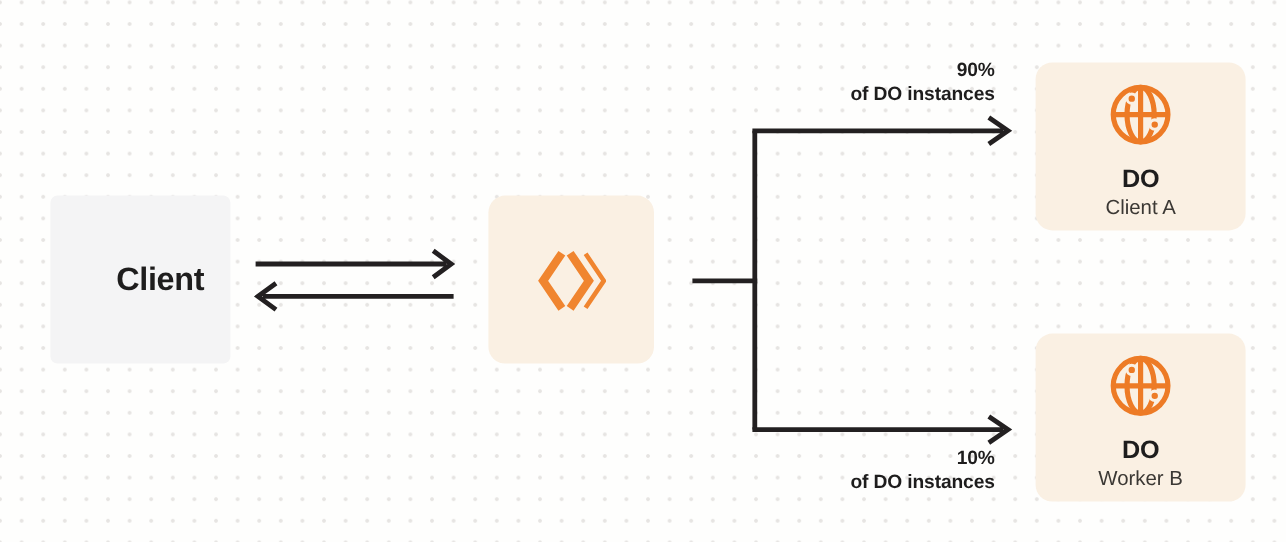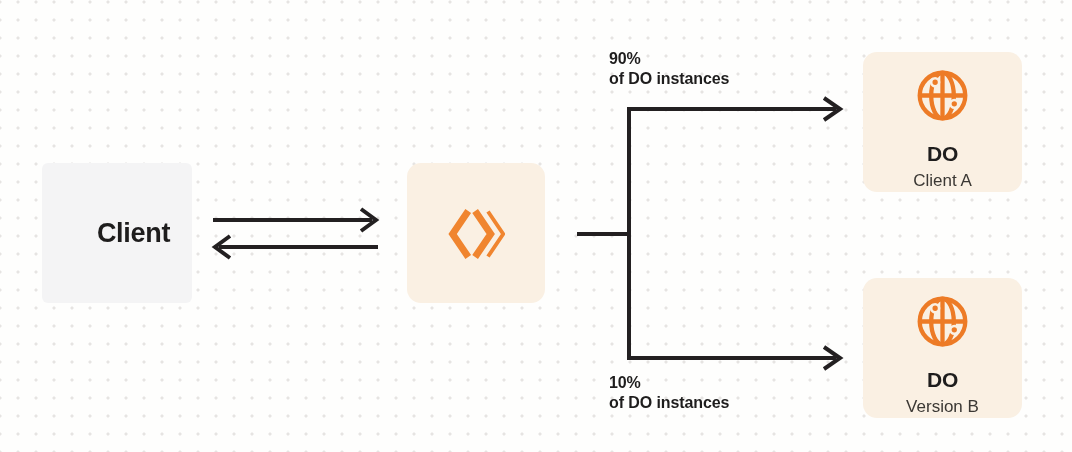--- a/index.html
+++ b/index.html
@@ -51,24 +51,24 @@
     padding-top:2px;
   }
   .worker-box .node-label{
     margin-top:13px;
     font-size:23px;
     font-weight:700;
     color:#1E1D1D;
     letter-spacing:-0.2px;
   }
   .do-box{
-    width:159px; height:140px;
+    width:175px; height:140px;
     background:#FAF0E3;
     border-radius:14px;
-    justify-content:space-between;
+    justify-content:flex-start;
     padding-top:16px;
   }
   .do-a{ left:863px; top:52px; }
   .do-b{ left:863px; top:278px; }
   .do-title{
     margin-top:15px;
     font-size:21px;
     font-weight:700;
     color:#1E1D1D;
     line-height:24px;
@@ -76,21 +76,21 @@
   }
   .do-subtitle{
     font-size:17px;
     font-weight:400;
     color:#3B3834;
     line-height:22px;
   }
   .split-label{
     position:absolute;
     width:220px;
-    text-align:left;
+    text-align:right;
     font-size:16px;
     font-weight:700;
     line-height:19.5px;
     color:#1E1D1D;
     letter-spacing:-0.1px;
   }
   .split-label-top{ left:609px; top:49px; }
   .split-label-bottom{ left:609px; top:373px; }
   .icon-wrap{ line-height:0; }
 </style>
@@ -156,21 +156,21 @@
           <circle cx="28" cy="28" r="23.2"></circle>
           <path d="M28 4.8 V51.2"></path>
           <path d="M4.8 28 H51.2"></path>
           <ellipse cx="28" cy="28" rx="11.5" ry="23.2"></ellipse>
         </g>
         <circle cx="20.5" cy="14.5" r="4" fill="#ED7B26" stroke="#FAF0E3" stroke-width="2.6"></circle>
         <circle cx="40" cy="36.5" r="4" fill="#ED7B26" stroke="#FAF0E3" stroke-width="2.6"></circle>
       </svg>
     </span>
     <span class="do-title">DO</span>
-    <span class="do-subtitle">Version B</span>
+    <span class="do-subtitle">Worker B</span>
   </div>
 
   <div class="split-label split-label-top">
     <div>90%</div>
     <div>of DO instances</div>
   </div>
 
   <div class="split-label split-label-bottom">
     <div>10%</div>
     <div>of DO instances</div>

